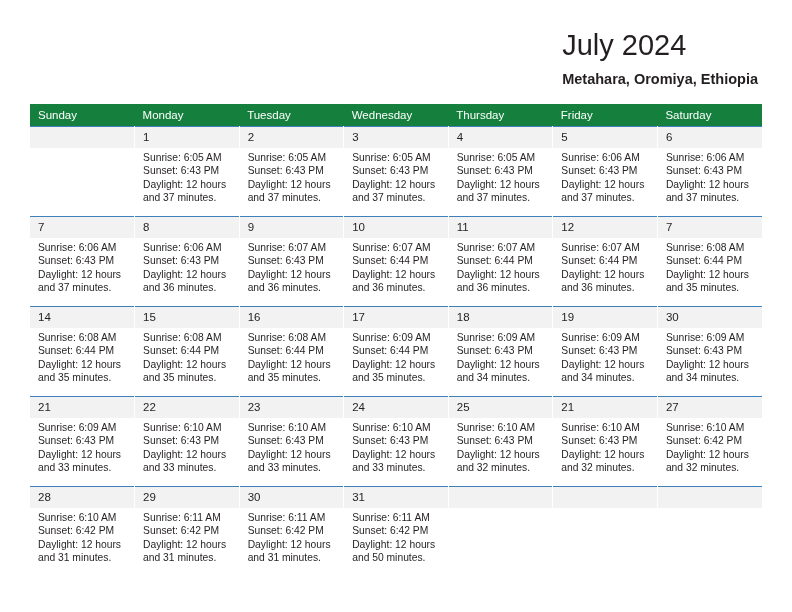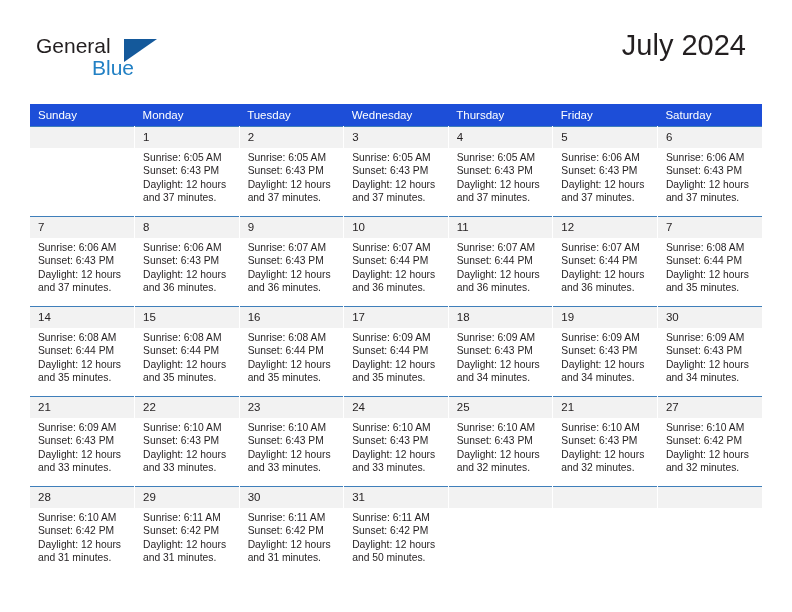--- a/index.html
+++ b/index.html
@@ -60,21 +60,21 @@
     left: 88px;
     top: 5px;
     width: 0;
     height: 0;
     border-left: 33px solid #14599b;
     border-bottom: 23px solid transparent;
   }
 
   .title-block {
     position: absolute;
-    right: 16px;
+    right: 4px;
     top: 0;
     text-align: left;
   }
   .cal-title {
     font-size: 29px;
     line-height: 34px;
     color: #231f20;
     font-weight: normal;
     margin: 0;
     white-space: nowrap;
@@ -94,21 +94,21 @@
     left: 30px;
     top: 104px;
     width: 732px;
     border-collapse: collapse;
     table-layout: fixed;
   }
 
   .calendar col { width: 104.57px; }
 
   .dow-row th {
-    background: #1d4ed8;
+    background: #15803d;
     color: #ffffff;
     font-size: 11.5px;
     font-weight: normal;
     text-align: left;
     padding: 4px 0 5px 8px;
     height: 13px;
     border: none;
   }
 
   .week-row td {
@@ -144,28 +144,24 @@
   }
   .lines div { white-space: nowrap; }
 </style>
 </head>
 <body>
 
 <div class="page">
 
   <div class="header">
 
-    <div class="brand">
-      <span class="brand-general">General</span>
-      <span class="brand-tri"></span>
-      <span class="brand-blue">Blue</span>
-    </div>
 
     <div class="title-block">
       <h1 class="cal-title">July 2024</h1>
+      <div class="cal-subtitle">Metahara, Oromiya, Ethiopia</div>
     </div>
 
   </div>
 
   <table class="calendar">
     <colgroup>
       <col>
         <col>
         <col>
         <col>

